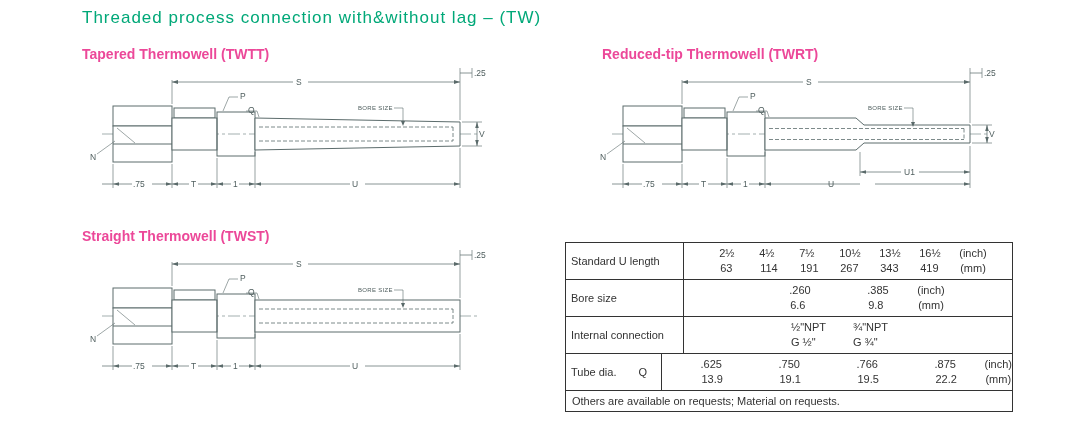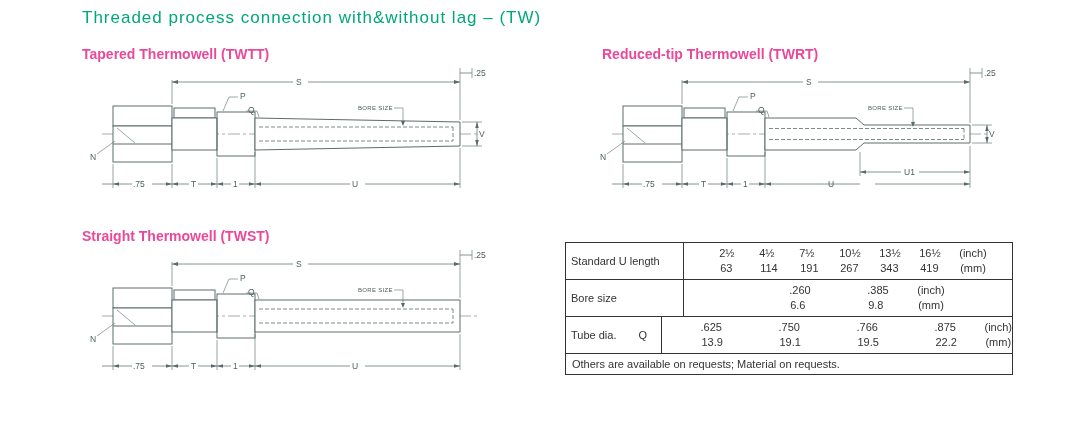--- a/index.html
+++ b/index.html
@@ -339,20 +339,35 @@
           <span class="unit">(inch)</span>
         </div>
         <div class="vline">
           <span class="v50">6.6</span>
           <span class="v50">9.8</span>
           <span class="unit">(mm)</span>
         </div>
       </div>
     </div>
 
+    <div class="trow">
+      <div class="tlabel">
+        <span>Internal connection</span>
+      </div>
+      <div class="tval">
+        <div class="vline">
+          <span class="v62">½"NPT</span>
+          <span class="v62">¾"NPT</span>
+        </div>
+        <div class="vline">
+          <span class="v62">G ½"</span>
+          <span class="v62">G ¾"</span>
+        </div>
+      </div>
+    </div>
 
     <div class="trow">
       <div class="tlabel">
         <span>Tube dia.</span>
         <span class="qgap">Q</span>
       </div>
       <div class="tval">
         <div class="vline">
           <span class="v50">.625</span>
           <span class="v50">.750</span>

